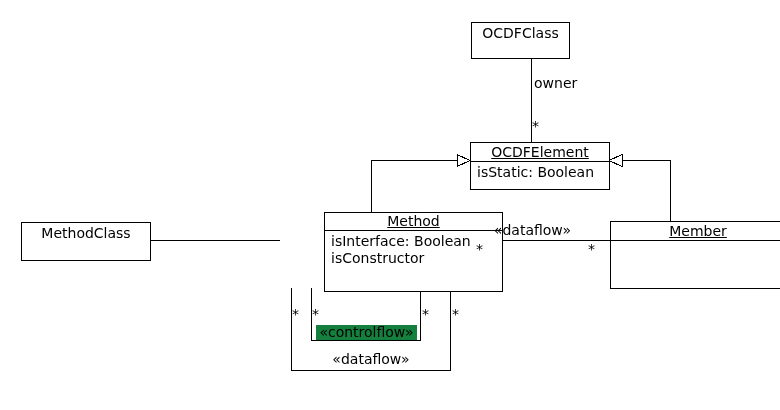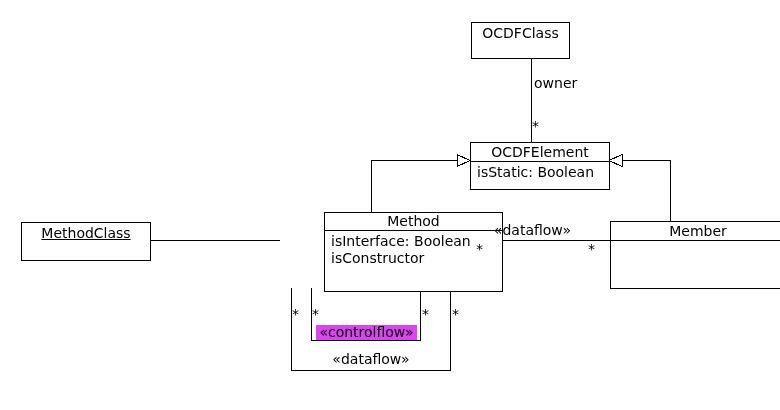--- a/index.html
+++ b/index.html
@@ -19,21 +19,21 @@
     position: absolute;
     box-sizing: border-box;
     background: #ffffff;
     border: 1px solid #000000;
   }
   .uml-title {
     text-align: center;
     white-space: nowrap;
     overflow: hidden;
   }
-  .uml-title.sep { border-bottom: 1px solid #000000; }
+  .uml-title.sep { border-bottom: 1px solid #000000; text-decoration: underline; }
   .uml-attrs { padding: 2px 0 0 6px; }
   .uml-attr { line-height: 17px; white-space: nowrap; }
   .edge-label {
     position: absolute;
     line-height: 15px;
     white-space: nowrap;
   }
   .edge-label.centered { text-align: center; }
 </style>
 </head>
@@ -73,36 +73,36 @@
 
   <div class="uml-class" style="left:280px; top:212px; width:179px; height:80px;margin-left:44px;">
     <div class="uml-title sep" style="height:17px; line-height:17px;">Method</div>
     <div class="uml-attrs">
       <div class="uml-attr">isInterface: Boolean</div>
       <div class="uml-attr">isConstructor</div>
     </div>
   </div>
 
   <div class="uml-class" style="left:21px; top:222px; width:130px; height:39px;">
-    <div class="uml-title" style="line-height:21px;text-decoration:underline;">MethodClass</div>
+    <div class="uml-title" style="line-height:21px;">MethodClass</div>
   </div>
 
   <div class="uml-class" style="left:610px; top:221px; width:176px; height:68px;">
     <div class="uml-title sep" style="height:18px; line-height:18px;">Member</div>
   </div>
 
   <div class="edge-label" style="left:534px; top:76px;">owner</div>
   <div class="edge-label" style="left:532px; top:119px;">*</div>
 
 
   <div class="edge-label centered" style="left:482px; top:223px; width:101px;">«dataflow»</div>
   <div class="edge-label" style="left:476px; top:242px;">*</div>
   <div class="edge-label" style="left:588px; top:242px;">*</div>
 
   <div class="edge-label" style="left:292px; top:307px;">*</div>
   <div class="edge-label" style="left:312px; top:307px;">*</div>
   <div class="edge-label" style="left:422px; top:307px;">*</div>
   <div class="edge-label" style="left:452px; top:307px;">*</div>
 
-  <div class="edge-label centered" style="left:316px; top:325px; width:101px; background:#d946ef;">«controlflow»</div>
+  <div class="edge-label centered" style="left:316px; top:325px; width:101px; background:#15803d;">«controlflow»</div>
   <div class="edge-label centered" style="left:321px; top:352px; width:100px; background:#ffffff;">«dataflow»</div>
 
 </div>
 
 </body></html>

